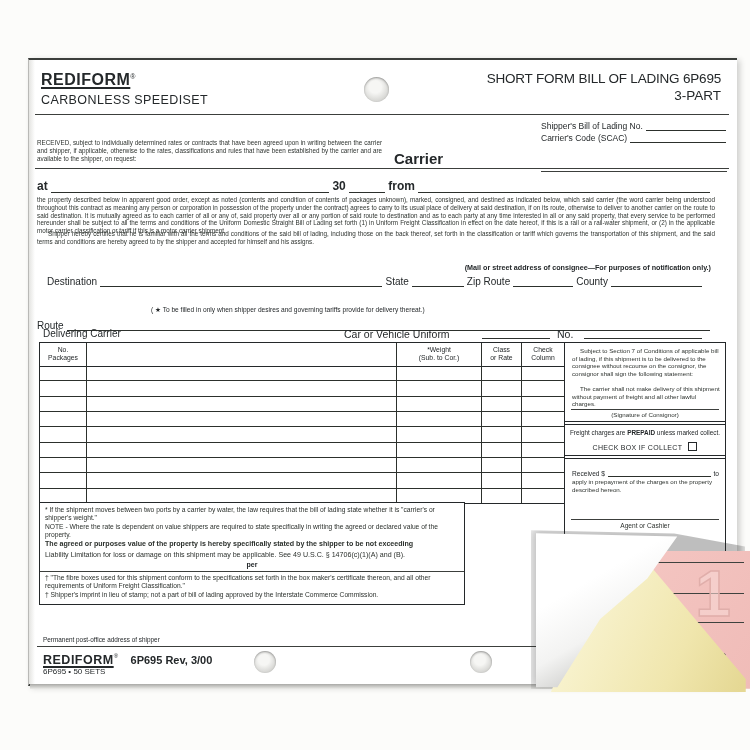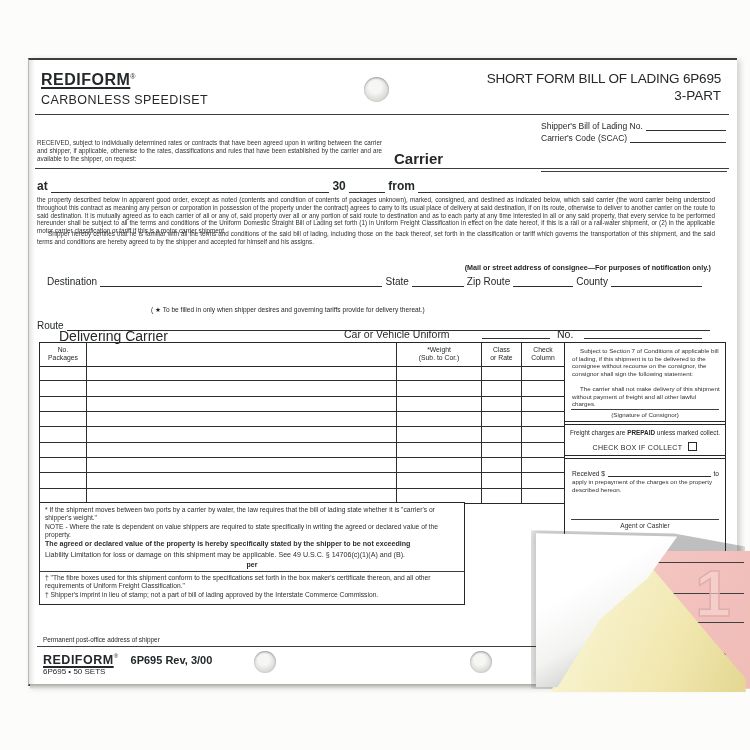--- a/index.html
+++ b/index.html
@@ -111,21 +111,21 @@
       <span class="lbl">Zip Route</span>
       <span class="flw" style="width:60px;"></span>
       <span class="lbl">County</span>
       <span class="fl" style="flex:1;"></span>
     </div>
     <div class="abs" style="left:122px;top:246px;font-size:6.6px;">( ★ To be filled in only when shipper desires and governing tariffs provide for delivery thereat.)</div>
     <div class="abs row" style="left:8px;right:24px;top:257px;height:14px;">
       <span class="lbl">Route</span>
       <span class="fl"></span>
     </div>
-    <div class="abs" style="left:30px;top:268px;font-size:14px;">Delivering Carrier</div>
+    <div class="abs" style="left:14px;top:268px;font-size:10px;">Delivering Carrier</div>
     <div class="abs" style="left:315px;top:268px;font-size:10.5px;">Car or Vehicle Uniform</div>
     <div class="abs flw" style="left:450px;top:267px;width:68px;"></div>
     <div class="abs" style="left:528px;top:268px;font-size:10.5px;">No.</div>
     <div class="abs flw" style="left:552px;top:267px;width:118px;"></div>
 
     <div class="abs" style="left:10px;top:282px;width:524px;height:160px;border:1.6px solid #24282a;">
       <div class="thead">
         <div>No.
 Packages</div>
         <div></div>
@@ -223,21 +223,21 @@
         <span style="font-size:6.6px;">to</span>
       </div>
       <div class="abs p-fine" style="left:7px;right:5px;top:135px;">apply in prepayment of the charges on the property described hereon.</div>
       <div class="abs rule" style="left:6px;right:6px;top:176px;"></div>
       <div class="abs cap" style="left:0;right:0;top:179px;font-size:6.6px;">Agent or Cashier</div>
     </div>
 
     <div class="nbox">
       <div class="abs n-fine" style="left:5px;right:6px;top:3px;">* If the shipment moves between two ports by a carrier by water, the law requires that the bill of lading state whether it is "carrier's  or shipper's weight."</div>
       <div class="abs n-fine" style="left:5px;right:6px;top:20px;">NOTE - Where the rate is dependent on value shippers are required to state specifically in writing the agreed or declared value of the property.</div>
-      <div class="abs n-fine" style="left:5px;right:6px;top:37px;font-weight:bold;font-size:7.1px;">The agreed or declared value of the property is hereby specifically stated by the shipper to be not exceeding</div>
+      <div class="abs n-fine" style="left:5px;right:6px;top:37px;font-weight:bold;font-size:7.1px;">The agreed or purposes value of the property is hereby specifically stated by the shipper to be not exceeding</div>
       <div class="abs n-fine" style="left:5px;right:6px;top:48px;font-size:7.1px;">Liability Limitation for loss or damage on this shipment may be applicable.  See 49 U.S.C. § 14706(c)(1)(A) and (B).</div>
       <div class="abs" style="left:0;right:0;top:58px;text-align:center;font-size:7px;font-weight:bold;">per</div>
       <div class="abs rule" style="left:0;right:0;top:68px;"></div>
       <div class="abs n-fine" style="left:5px;right:6px;top:71px;">† "The fibre boxes used for this shipment conform to the specifications set forth in the box maker's certificate thereon, and all other requirements of Uniform Freight Classification."</div>
       <div class="abs n-fine" style="left:5px;right:6px;top:88px;">† Shipper's imprint in lieu of stamp; not a part of bill of lading approved by the Interstate Commerce Commission.</div>
     </div>
 
     <div class="abs" style="left:14px;top:576px;font-size:6.4px;">Permanent post-office address of shipper</div>
     <div class="abs rule" style="left:8px;right:24px;top:586px;"></div>
 

